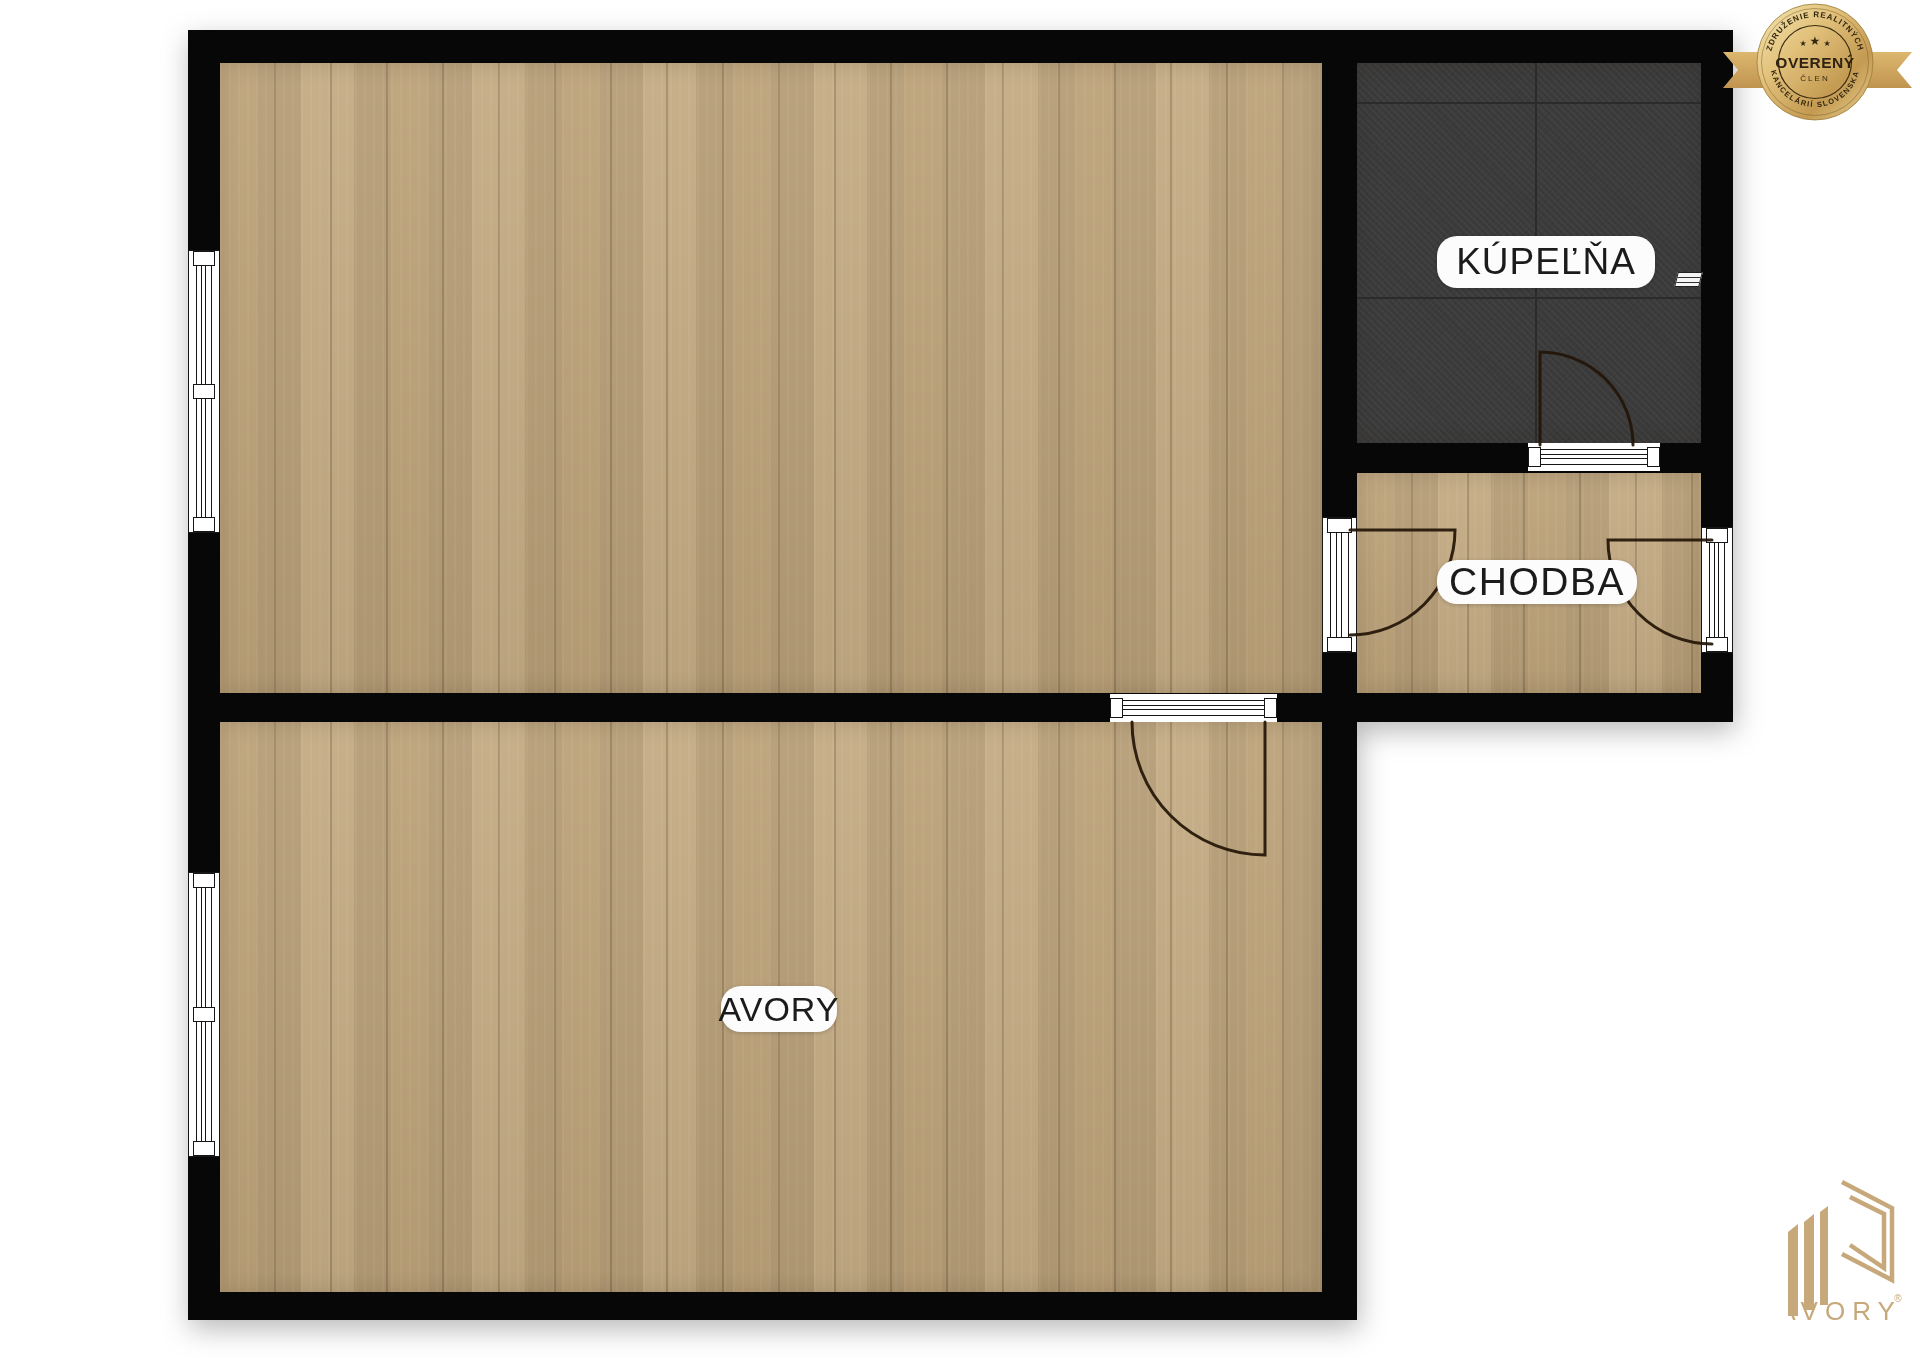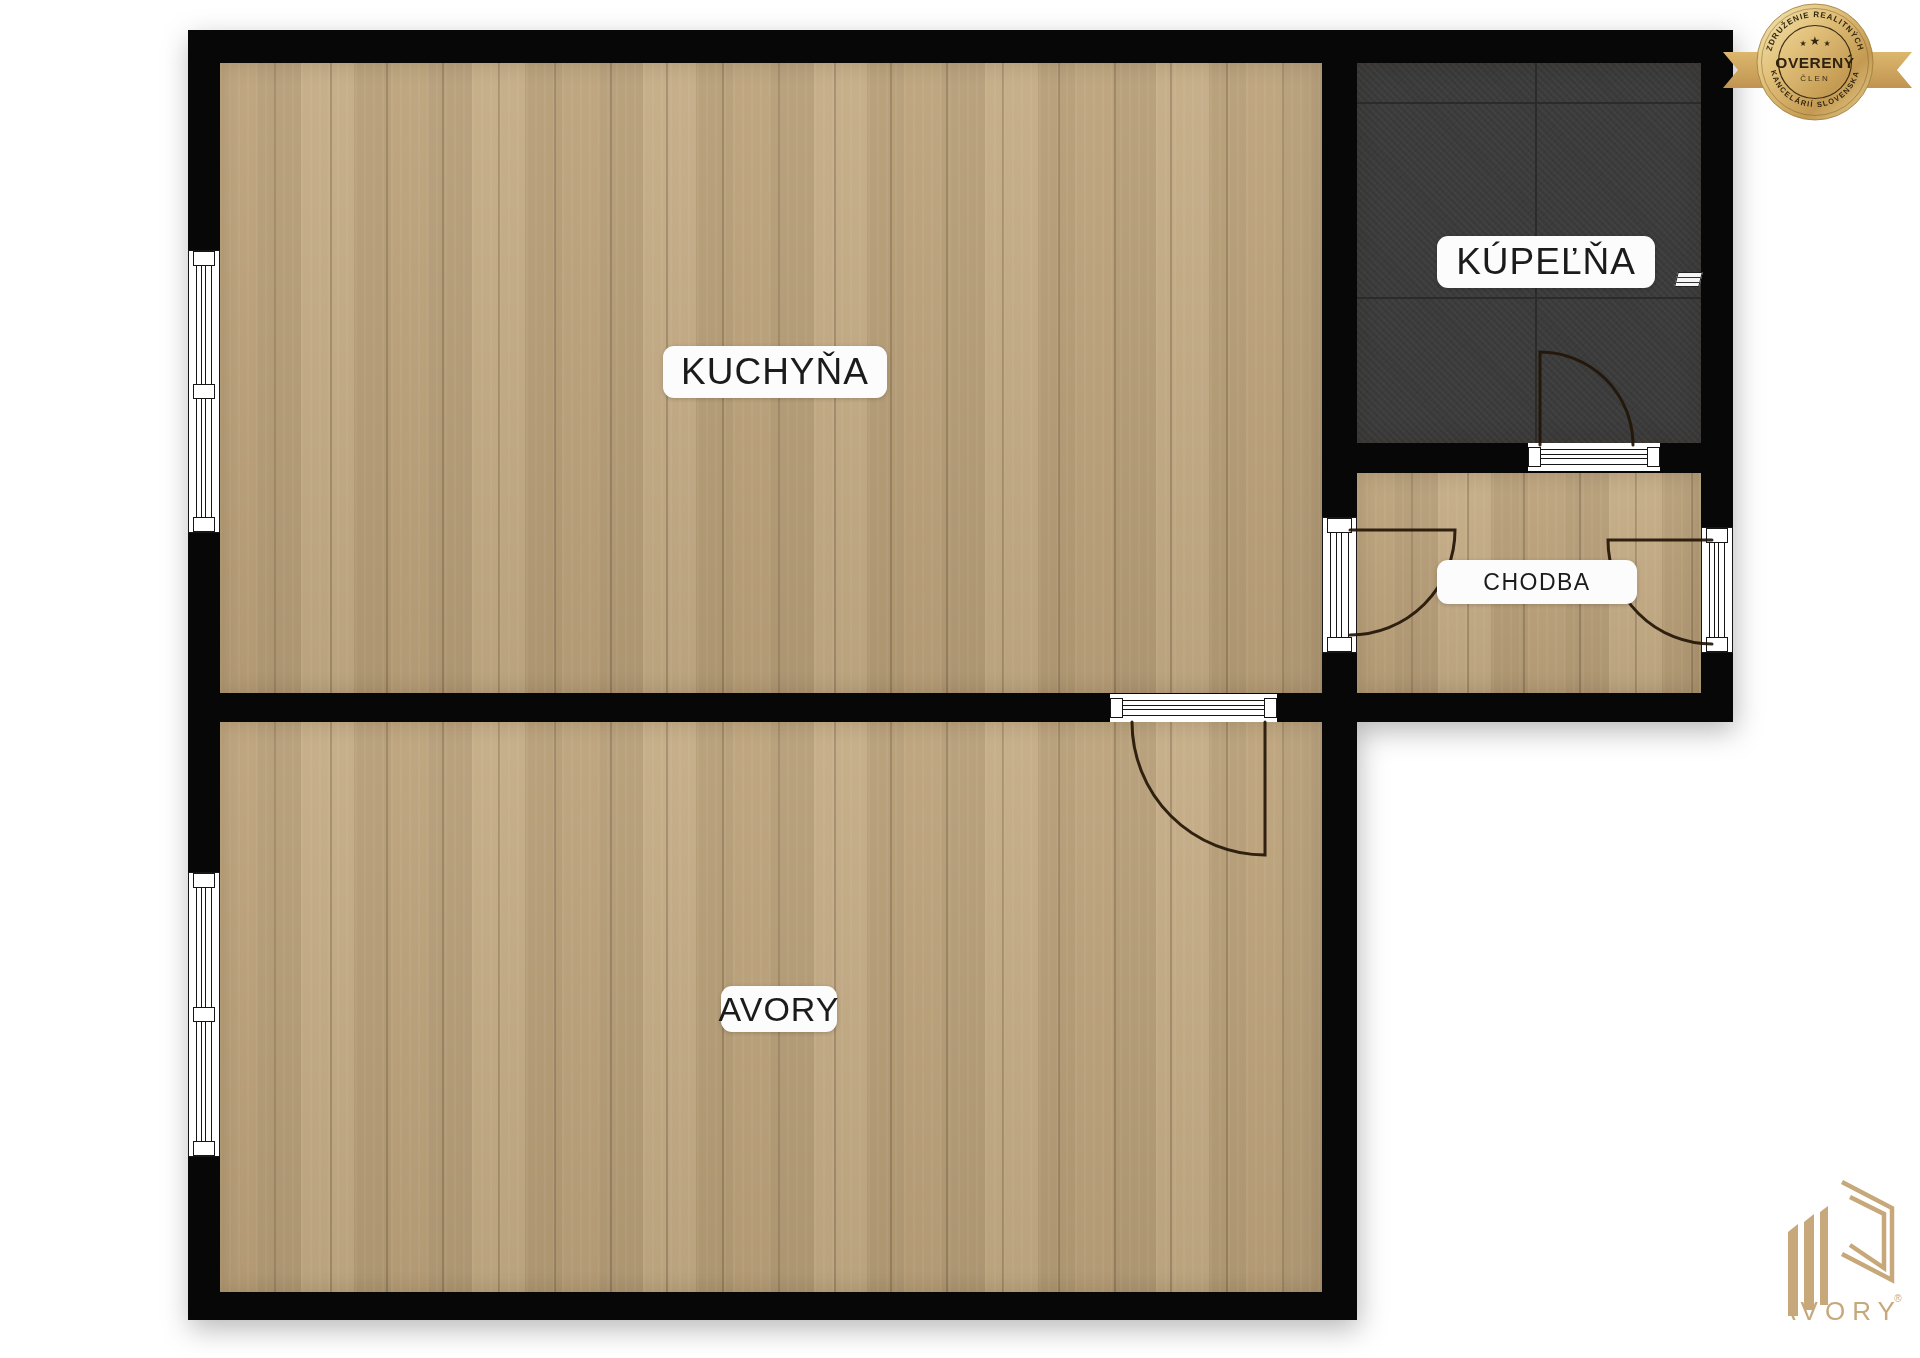--- a/index.html
+++ b/index.html
@@ -68,26 +68,26 @@
   .jamb-l{left:0;} .jamb-r{right:0;}
   .thr-bath{left:1528px;top:443px;width:132px;height:28px;}
   .thr-izba{left:1110px;top:694px;width:167px;height:28px;}
   
   .radiator{position:absolute;left:1676px;top:272px;width:25px;height:15px;background:#f5f5f5;
     border:1px solid #222;box-sizing:border-box;transform:skewX(-14deg);
     background-image:linear-gradient(180deg, rgba(0,0,0,0) 4px, #333 4px, #333 5px, rgba(0,0,0,0) 5px,
       rgba(0,0,0,0) 9px, #333 9px, #333 10px, rgba(0,0,0,0) 10px);}
   .arcs{position:absolute;left:0;top:0;width:1920px;height:1358px;pointer-events:none;}
   
-  .rlabel{position:absolute;background:var(--label_bg,#fcfcfc);border-radius:11px;
+  .rlabel{position:absolute;background:var(--label_bg,#fcfcfc);border-radius:20px;
     display:flex;align-items:center;justify-content:center;color:var(--label_text,#1b1b1b);
     box-shadow:0 1px 4px rgba(0,0,0,0.18);letter-spacing:1px;font-weight:400;}
   .lbl-kuchyna{left:663px;top:346px;width:224px;height:52px;font-size:37px;}
   .lbl-kupelna{left:1437px;top:236px;width:218px;height:52px;font-size:37px;}
-  .lbl-chodba{left:1437px;top:560px;width:200px;height:44px;font-size:23px;letter-spacing:1.5px;}
+  .lbl-chodba{left:1437px;top:560px;width:200px;height:44px;font-size:39px;letter-spacing:1.5px;}
   .lbl-izba{left:721px;top:986px;width:116px;height:46px;font-size:34px;}
   
   .badge{position:absolute;left:1700px;top:0;width:220px;height:135px;}
   .logo{position:absolute;left:1788px;top:1168px;width:120px;height:160px;}
 </style>
 </head>
 <body>
 
 <div class="stage">
 
@@ -150,21 +150,20 @@
 
     <svg class="arcs" viewBox="0 0 1920 1358">
       <g fill="none" stroke="#231507" stroke-width="3" stroke-linecap="round" opacity="0.92">
         <path d="M1540,445 V352 A93,93 0 0 1 1633,445"></path>
         <path d="M1265,722 V855 A133,133 0 0 1 1132,722"></path>
         <path d="M1350,530 H1455 A105,105 0 0 1 1350,635"></path>
         <path d="M1712,540 H1608 A104,104 0 0 0 1712,644"></path>
       </g>
     </svg>
 
-    <div class="rlabel lbl-kuchyna">KUCHYŇA</div>
     <div class="rlabel lbl-kupelna">KÚPEĽŇA</div>
     <div class="rlabel lbl-chodba">CHODBA</div>
     <div class="rlabel lbl-izba">AVORY</div>
   </div>
 
   <svg class="badge" viewBox="0 0 220 135">
     <defs>
       <linearGradient id="goldGrad" x1="0" y1="0" x2="1" y2="1">
         <stop offset="0" stop-color="#f5e7b4"></stop>
         <stop offset="0.35" stop-color="#e2c27c"></stop>

